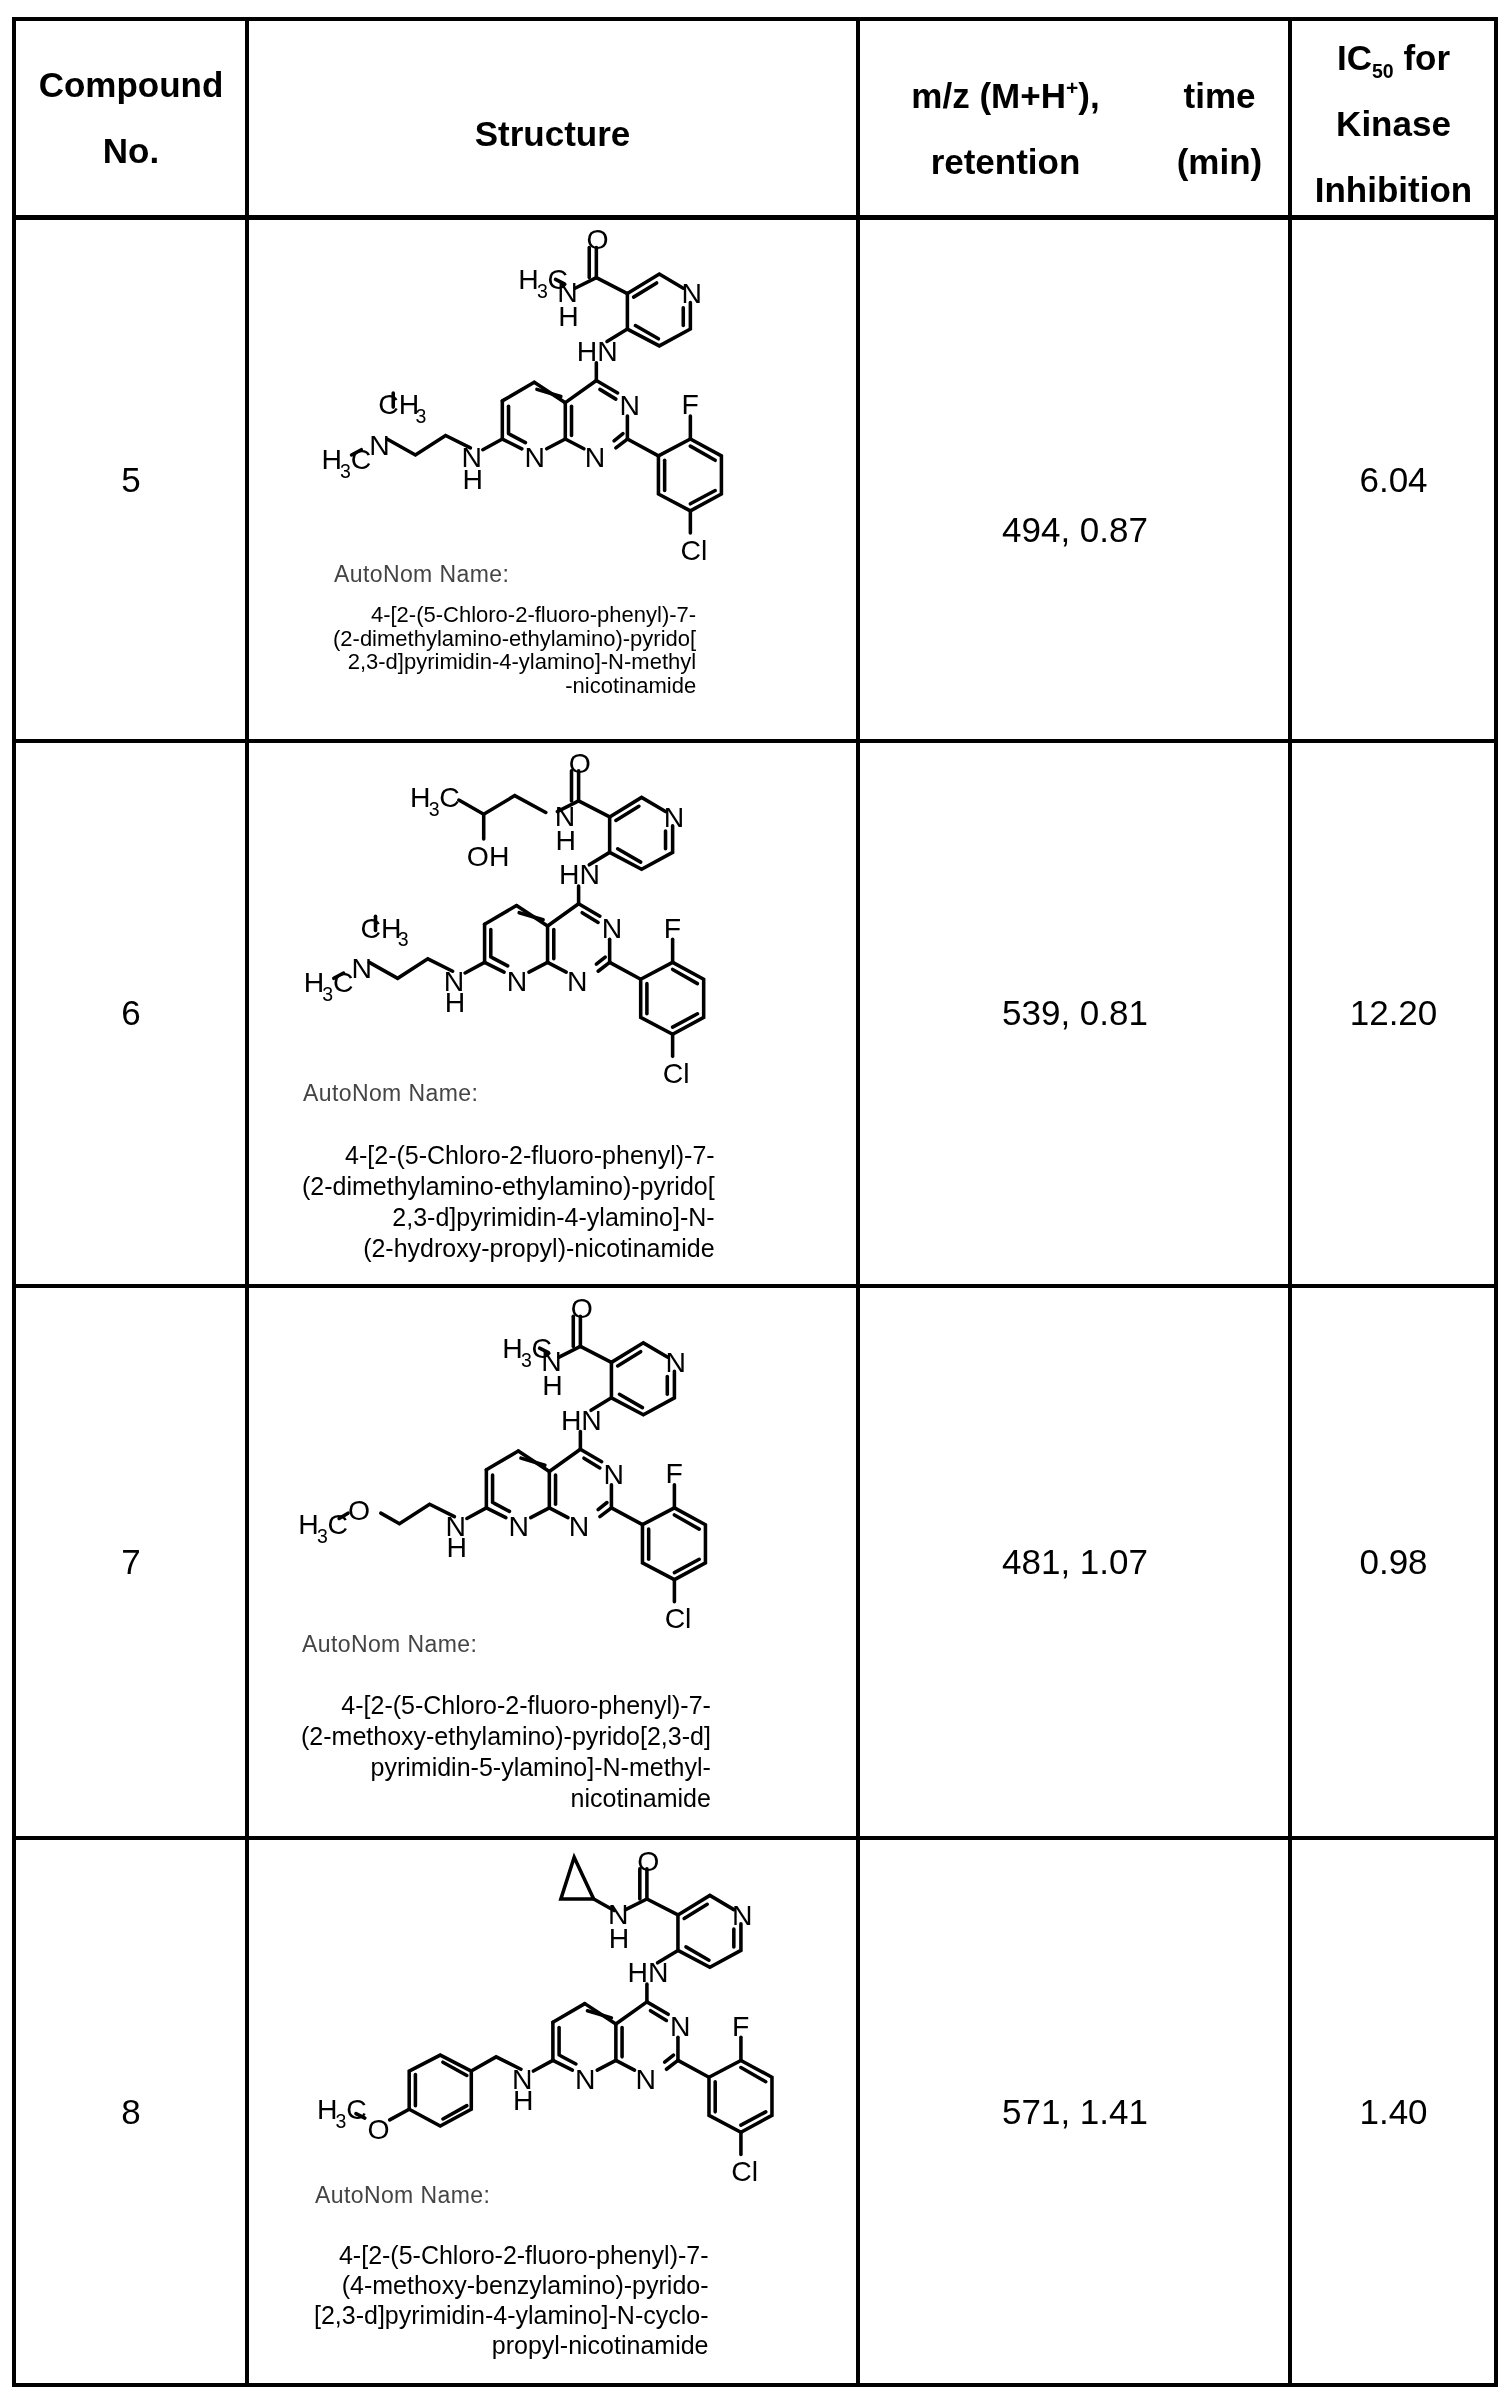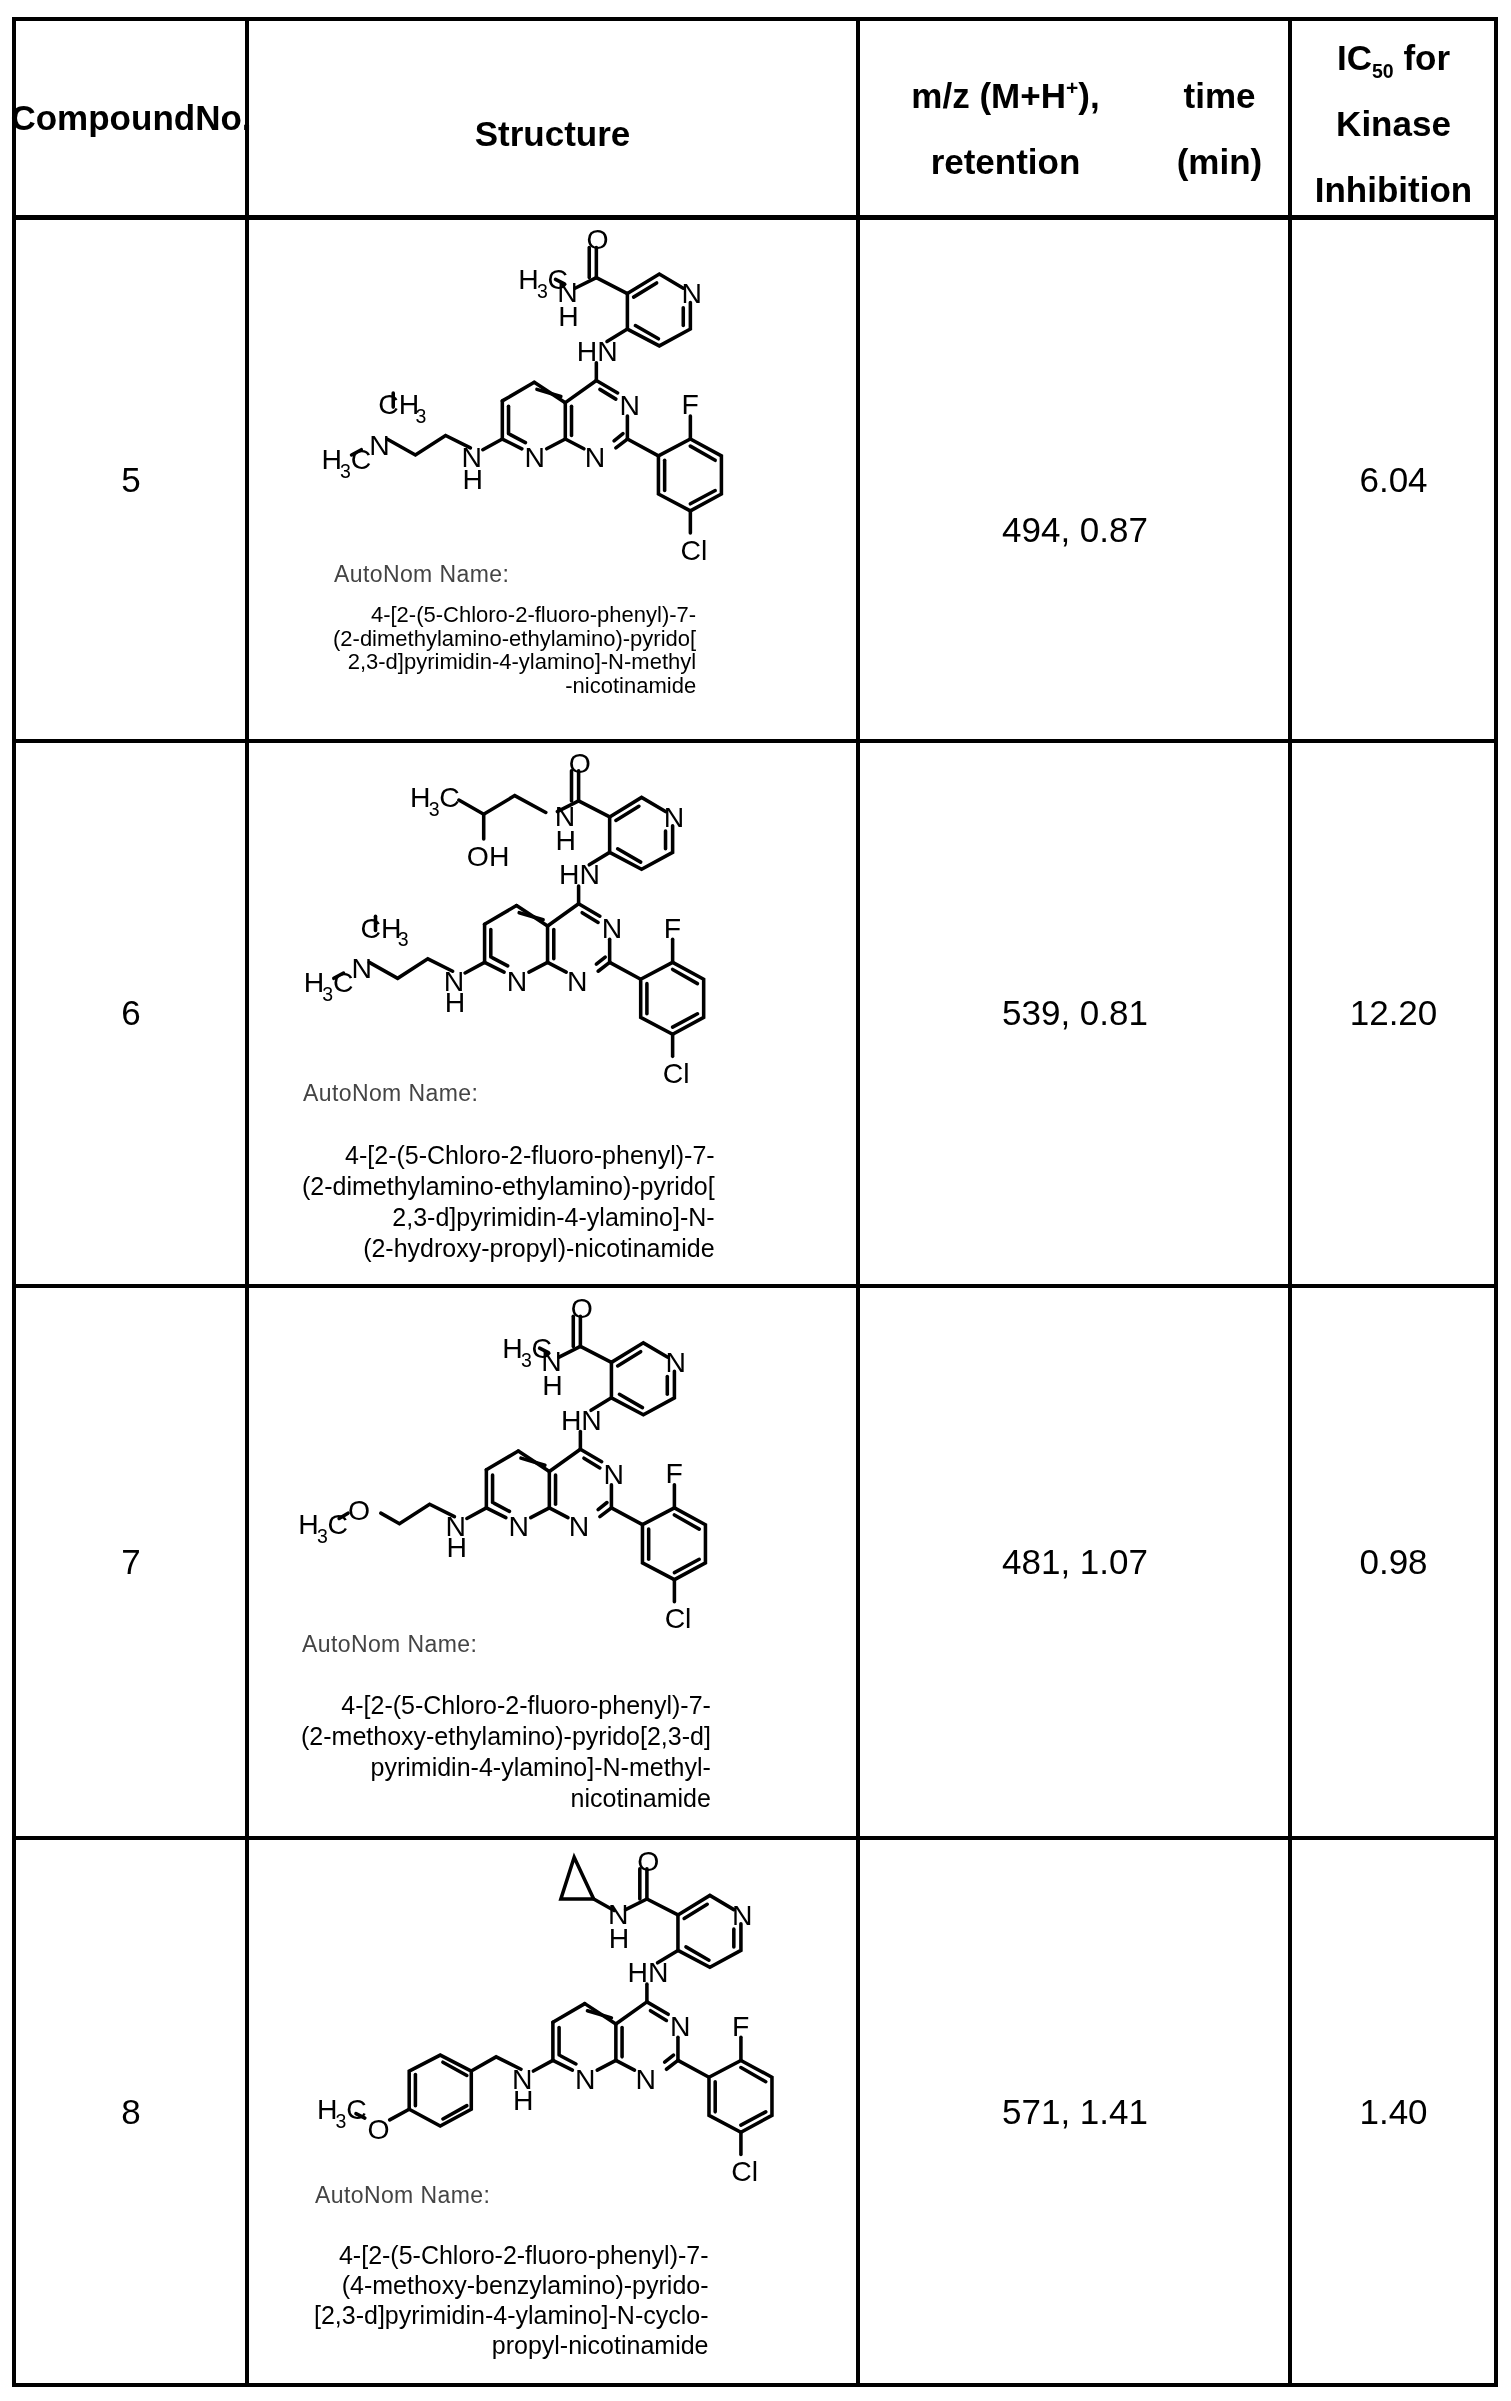--- a/index.html
+++ b/index.html
@@ -24,21 +24,21 @@
 
 <div class="tbl"></div>
 <div class="vline" style="left:245px"></div>
 <div class="vline" style="left:856px"></div>
 <div class="vline" style="left:1288px"></div>
 <div class="hline" style="top:215px;height:5.3px"></div>
 <div class="hline" style="top:739px"></div>
 <div class="hline" style="top:1284px"></div>
 <div class="hline" style="top:1836px"></div>
 
-<div class="cell hdr" style="left:17px;top:21px;width:228px;height:193px;">
+<div class="cell hdr" style="left:17px;top:21px;width:228px;height:193px;flex-direction:column">
   <span>Compound</span>
   <span>No.</span>
 </div>
 <div class="cell hdr" style="left:249px;top:21px;width:607px;height:226px">
   <span>Structure</span>
 </div>
 <div class="cell hdr" style="left:861px;top:21px;width:428px;height:216px;flex-direction:row">
   <span><span>m/z (M+H</span><sup style="font-size:21px">+</sup><span>), retention</span></span>
   <span>time (min)</span>
 </div>
@@ -57,21 +57,21 @@
 <div class="cell val" style="left:17px;top:743px;width:228px;height:540px">6</div>
 <div class="cell val" style="left:861px;top:743px;width:428px;height:540px">539, 0.81</div>
 <div class="cell val" style="left:1293px;top:743px;width:201px;height:540px">12.20</div>
 <div class="autonom" style="left:303px;top:1080px">AutoNom Name:</div>
 <div class="iupac" style="left:302px;top:1140px;font-size:25px;line-height:31px"><div>4-[2-(5-Chloro-2-fluoro-phenyl)-7-</div><div>(2-dimethylamino-ethylamino)-pyrido[</div><div>2,3-d]pyrimidin-4-ylamino]-N-</div><div>(2-hydroxy-propyl)-nicotinamide</div></div>
 
 <div class="cell val" style="left:17px;top:1288px;width:228px;height:548px">7</div>
 <div class="cell val" style="left:861px;top:1288px;width:428px;height:548px">481, 1.07</div>
 <div class="cell val" style="left:1293px;top:1288px;width:201px;height:548px">0.98</div>
 <div class="autonom" style="left:302px;top:1631px">AutoNom Name:</div>
-<div class="iupac" style="left:301px;top:1690px;font-size:25px;line-height:31px"><div>4-[2-(5-Chloro-2-fluoro-phenyl)-7-</div><div>(2-methoxy-ethylamino)-pyrido[2,3-d]</div><div>pyrimidin-4-ylamino]-N-methyl-</div><div>nicotinamide</div></div>
+<div class="iupac" style="left:301px;top:1690px;font-size:25px;line-height:31px"><div>4-[2-(5-Chloro-2-fluoro-phenyl)-7-</div><div>(2-methoxy-ethylamino)-pyrido[2,3-d]</div><div>pyrimidin-5-ylamino]-N-methyl-</div><div>nicotinamide</div></div>
 
 <div class="cell val" style="left:17px;top:1841px;width:228px;height:542px">8</div>
 <div class="cell val" style="left:861px;top:1841px;width:428px;height:542px">571, 1.41</div>
 <div class="cell val" style="left:1293px;top:1841px;width:201px;height:542px">1.40</div>
 <div class="autonom" style="left:315px;top:2182px">AutoNom Name:</div>
 <div class="iupac" style="left:314px;top:2240px;font-size:25px;line-height:30px"><div>4-[2-(5-Chloro-2-fluoro-phenyl)-7-</div><div>(4-methoxy-benzylamino)-pyrido-</div><div>[2,3-d]pyrimidin-4-ylamino]-N-cyclo-</div><div>propyl-nicotinamide</div></div>
 
 <svg class="mol" viewBox="0 0 1704 2707">
   <defs>
 

